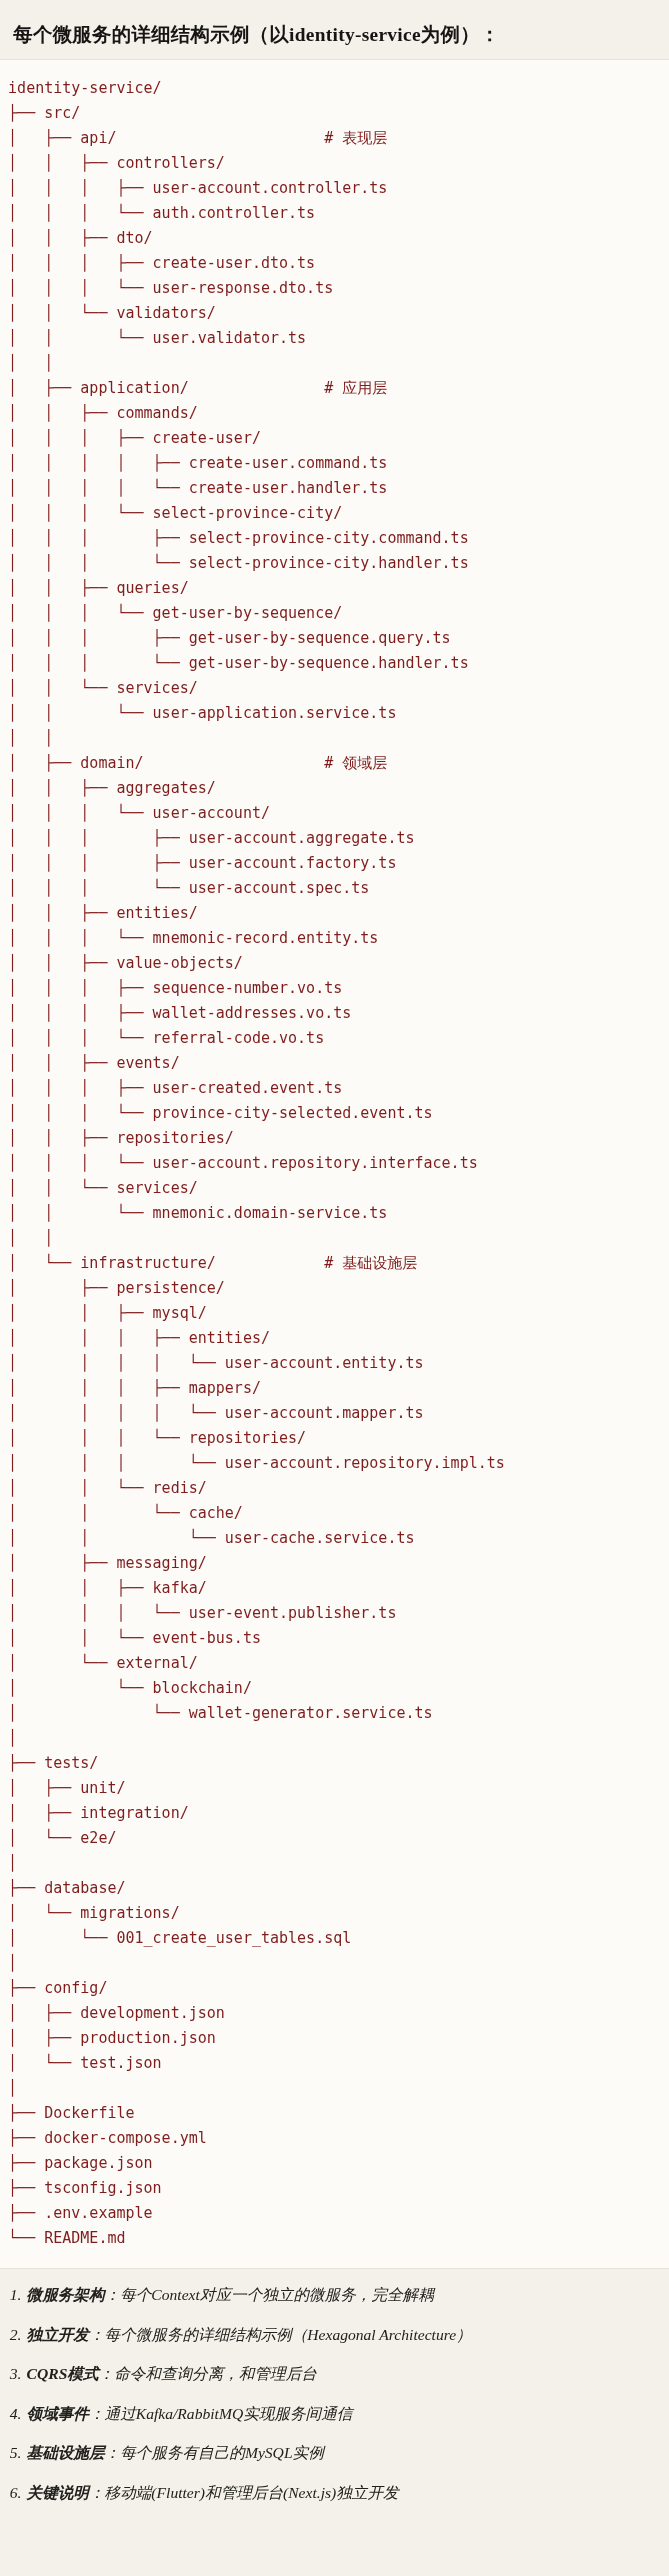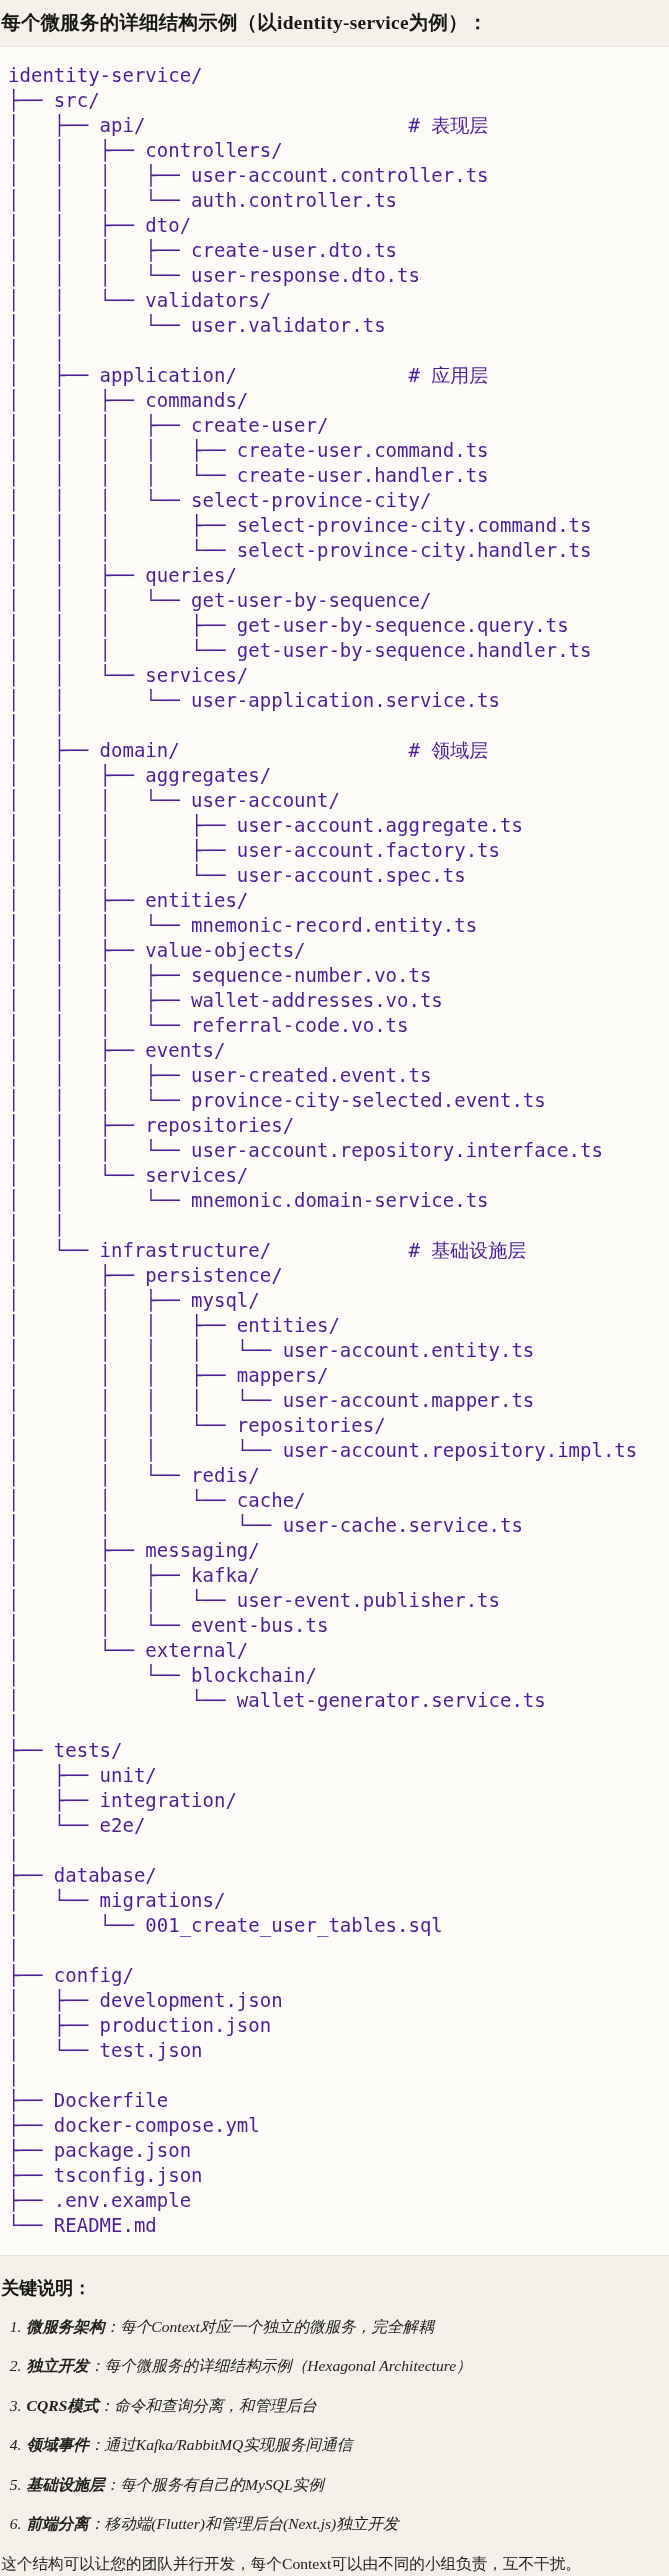--- a/index.html
+++ b/index.html
@@ -6,42 +6,42 @@
   html, body { margin: 0; padding: 0; }
   body {
     width: 669px;
     height: 2576px;
     background: #f3f1ea;
     overflow: hidden;
     font-family: "Liberation Serif", serif;
     color: #21201d;
   }
   .page-title {
-    margin: 0;
+    margin: 12px;
     padding: 10px 6.3px 0 1.3px;
     font-size: 19.4px;
     line-height: 25px;
     font-weight: bold;
     color: #161514;
     letter-spacing: 0.3px;
   }
   .code-block {
     margin-top: 10.6px;
     background: #fcfbf8;
     border-top: 0.6px solid #e5e3da;
     border-bottom: 0.6px solid #e5e3da;
     width: 100%;
   }
   .code-block pre {
     margin: 0;
     padding: 16.3px 6.3px 17px 8.1px;
     font-family: "DejaVu Sans Mono", "Liberation Mono", monospace;
-    font-size: 19px;
+    font-size: 15px;
     line-height: 25px;
-    color: #4c1d95;
+    color: #7f1d1d;
     white-space: pre;
   }
   .notes {
     padding: 0 6.3px 0 1.3px;
   }
   .notes-heading {
     margin: 19px 0 0 0;
     font-size: 18px;
     line-height: 26px;
     font-weight: bold;
@@ -155,26 +155,24 @@
 │
 ├── Dockerfile
 ├── docker-compose.yml
 ├── package.json
 ├── tsconfig.json
 ├── .env.example
 └── README.md</pre>
 </div>
 
 <div class="notes">
-  <h2 class="notes-heading">关键说明：</h2>
 
   <ol class="key-notes-list">
     <li><span class="note-term">微服务架构</span><span>：</span><span>每个Context对应一个独立的微服务，完全解耦</span></li>
     <li><span class="note-term">独立开发</span><span>：</span><span>每个微服务的详细结构示例（Hexagonal Architecture）</span></li>
     <li><span class="note-term">CQRS模式</span><span>：</span><span>命令和查询分离，和管理后台</span></li>
     <li><span class="note-term">领域事件</span><span>：</span><span>通过Kafka/RabbitMQ实现服务间通信</span></li>
     <li><span class="note-term">基础设施层</span><span>：</span><span>每个服务有自己的MySQL实例</span></li>
-    <li><span class="note-term">前端分离</span><span>：</span><span>移动端(Flutter)和管理后台(Next.js)独立开发</span></li>
+    <li><span class="note-term">关键说明</span><span>：</span><span>移动端(Flutter)和管理后台(Next.js)独立开发</span></li>
   </ol>
 
-  <p class="closing-paragraph">这个结构可以让您的团队并行开发，每个Context可以由不同的小组负责，互不干扰。</p>
 </div>
 
 
 </body></html>

